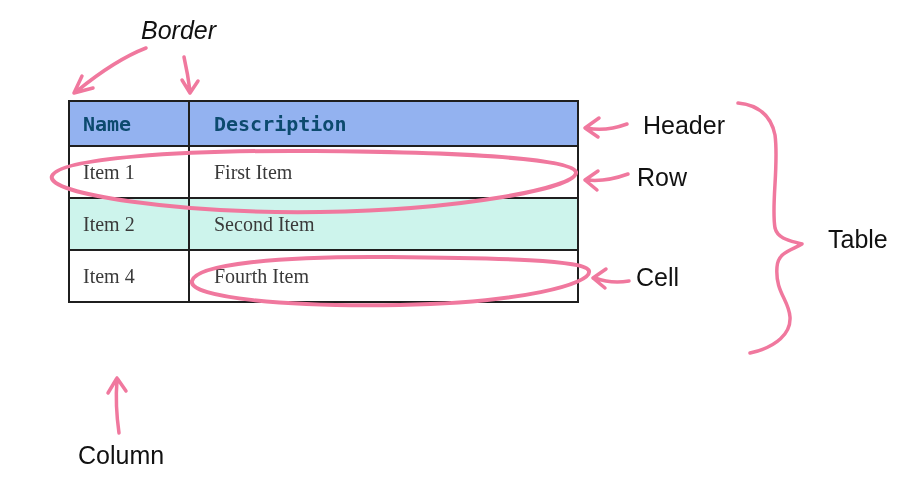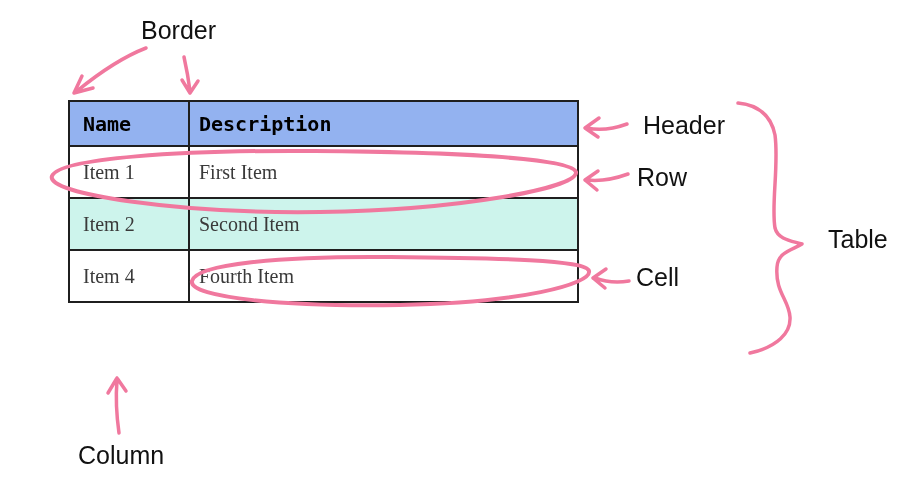--- a/index.html
+++ b/index.html
@@ -27,35 +27,35 @@
   table.demo th, table.demo td {
     border: 2px solid var(--table-border);
     vertical-align: middle;
     text-align: left;
     padding: 0;
   }
   table.demo col.c1 { width: 120px; }
   table.demo col.c2 { width: 389px; }
   table.demo thead tr { height: 45px; }
   table.demo tbody tr { height: 52px; font-family: Liberation Serif, serif; }
-  table.demo th { background: var(--header-bg); font-weight: bold; color: #000000; }
+  table.demo th { background: var(--header-bg); font-weight: bold; color: #0c4a6e; }
   table.demo th:first-child, table.demo td:first-child { padding-left: 13px; }
-  table.demo th:last-child,  table.demo td:last-child  { padding-left: 9px; }
+  table.demo th:last-child,  table.demo td:last-child  { padding-left: 24px; }
   table.demo tbody tr:nth-child(odd)  td { background: #ffffff; }
   table.demo tbody tr:nth-child(even) td { background: var(--row-alt-bg); }
 
   
   .anno-label {
     position: absolute;
     font-size: 25px;
     line-height: 1.1;
     color: var(--label-text);
     white-space: nowrap;
   }
-  #border-label { left: 141px; top: 17px; }
+  #border-label { left: 141px; top: 17px; font-style: italic; }
   #header-label { left: 637px; top: 112px; margin-left: 6px; }
   #row-label    { left: 637px; top: 164px; }
   #cell-label   { left: 636px; top: 264px; }
   #table-label  { left: 828px; top: 226px; text-align: center; }
   #column-label { left: 78px;  top: 442px; text-align: center; }
 
   
   svg.overlay {
     position: absolute;
     left: 0; top: 0;

